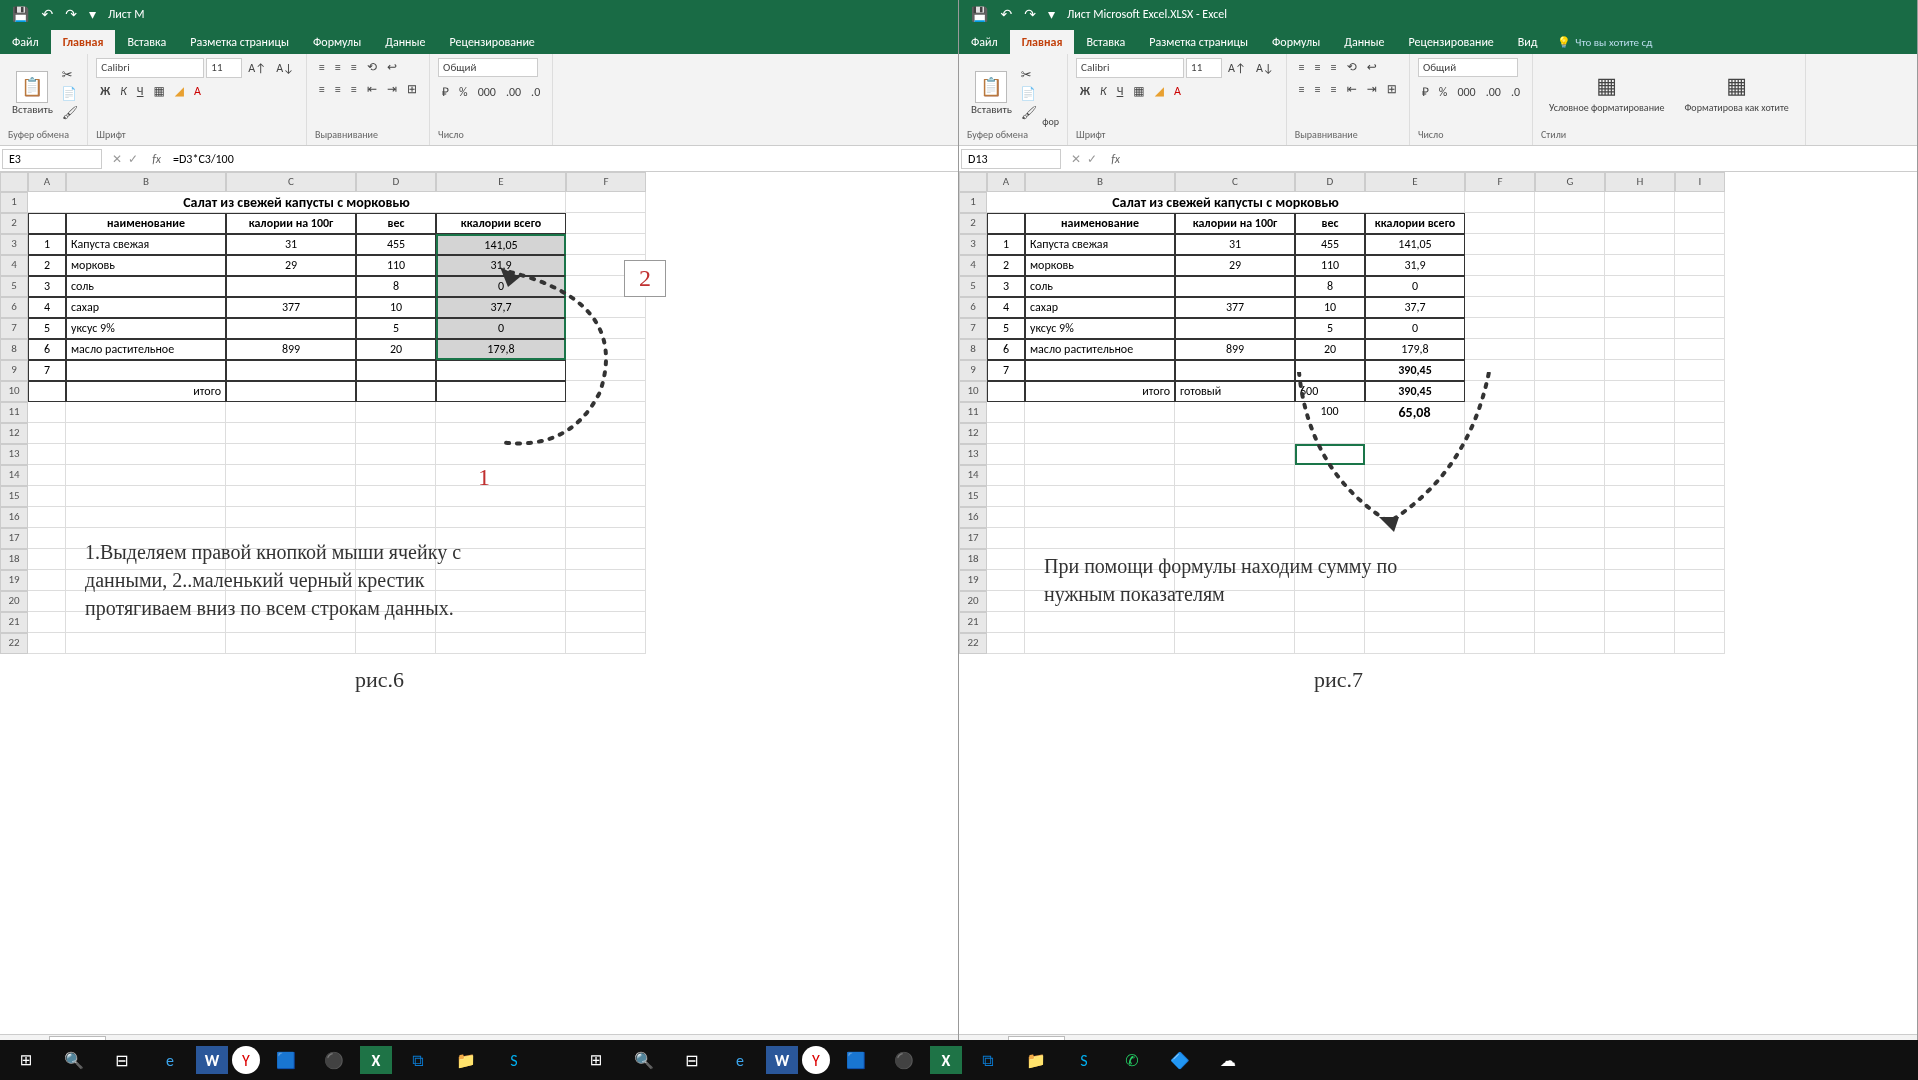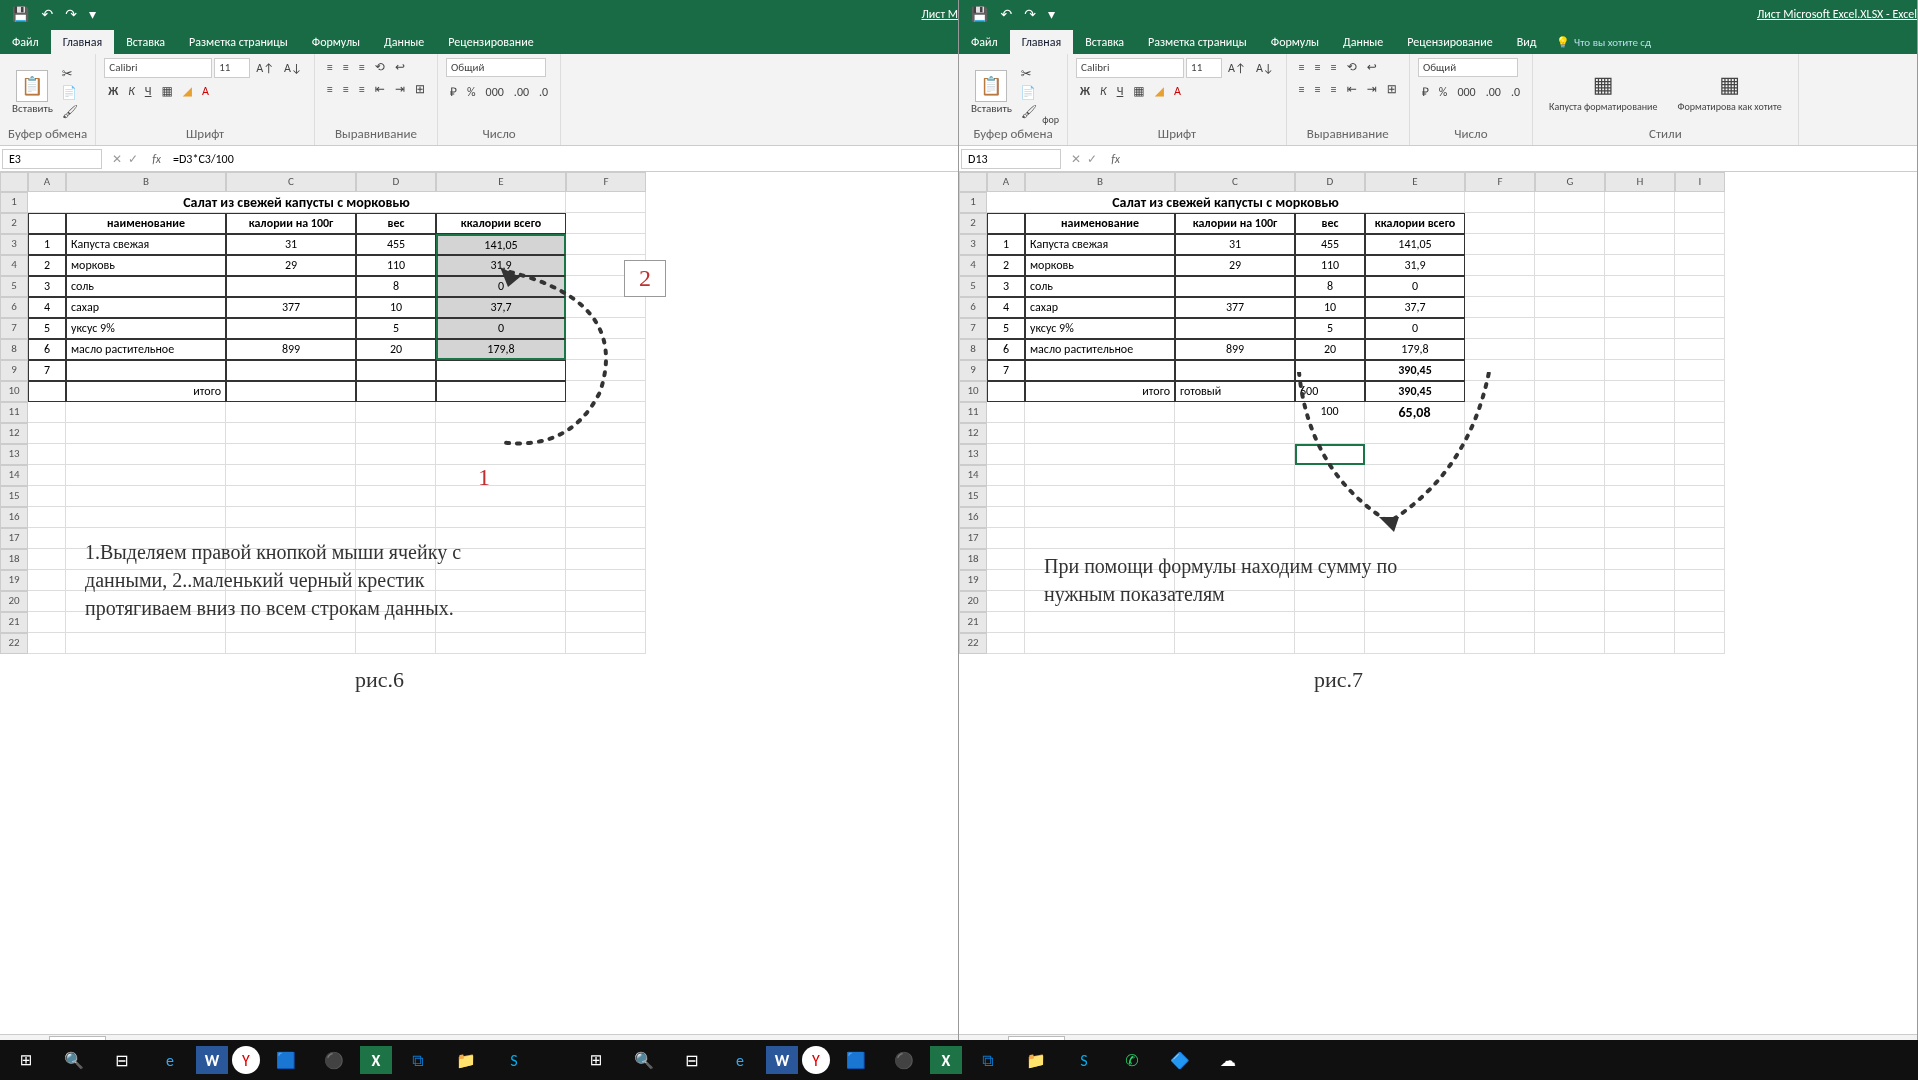--- a/index.html
+++ b/index.html
@@ -2,27 +2,27 @@
 <html><head>
 <meta charset="utf-8">
 <style>
 * { margin: 0; padding: 0; box-sizing: border-box; font-family: 'Segoe UI', Calibri, Arial, sans-serif; }
 body { width: 1918px; height: 1080px; background: #fff; overflow: hidden; position: relative; }
 .container { display: flex; width: 100%; height: 100%; }
 .pane { flex: 1; display: flex; flex-direction: column; border-right: 1px solid #999; position: relative; }
 .titlebar { background: #196b45; height: 28px; display: flex; align-items: center; color: #fff; font-size: 12px; }
 .tb-icons { display: flex; gap: 12px; padding: 0 12px; align-items: center; }
 .tb-icons span { font-size: 14px; cursor: pointer; }
-.tb-title { flex: 1; text-align: right; font-size: 12px; text-decoration: underline; }
+.tb-title { flex: 1; text-align: left; font-size: 12px; }
 .ribbon-tabs { background: #196b45; height: 26px; display: flex; align-items: flex-end; font-size: 12px; }
 .ribbon-tab { padding: 5px 12px; color: #fff; cursor: pointer; }
-.ribbon-tab.active { background: #f3f3f3; color: #0f172a; font-weight: 400; }
+.ribbon-tab.active { background: #f3f3f3; color: #c2410c; font-weight: 700; }
 .ribbon { background: #f3f3f3; height: 92px; border-bottom: 1px solid #ccc; display: flex; font-size: 11px; color: #444; }
 .ribbon-group { border-right: 1px solid #ddd; padding: 4px 8px; display: flex; flex-direction: column; justify-content: space-between; }
-.ribbon-group-label { text-align: center; font-size: 13px; color: #666; }
+.ribbon-group-label { text-align: left; font-size: 10px; color: #666; }
 .ribbon-group-content { display: flex; gap: 4px; align-items: center; flex: 1; }
 .paste-btn { display: flex; flex-direction: column; align-items: center; padding: 4px; cursor: pointer; }
 .paste-icon { width: 32px; height: 32px; background: #fff; border: 1px solid #bbb; display: flex; align-items: center; justify-content: center; font-size: 18px; }
 .small-btns { display: flex; flex-direction: column; gap: 2px; }
 .small-btn { font-size: 13px; cursor: pointer; padding: 1px; }
 .font-row { display: flex; gap: 2px; align-items: center; }
 .font-select { border: 1px solid #ccc; background: #fff; padding: 2px 4px; font-size: 11px; height: 20px; }
 .font-select.name { width: 108px; }
 .font-select.size { width: 36px; }
 .fmt-btn { padding: 2px 4px; cursor: pointer; font-size: 12px; }
@@ -429,21 +429,21 @@
             <span class="fmt-btn">.00</span>
             <span class="fmt-btn">.0</span>
           </div>
         </div>
         <div class="ribbon-group-label">Число</div>
       </div>
       <div class="ribbon-group">
         <div class="ribbon-group-content">
           <div class="big-icon-btn">
             <span class="ic">▦</span>
-            <span>Капуста форматирование</span>
+            <span>Условное форматирование</span>
           </div>
           <div class="big-icon-btn">
             <span class="ic">▦</span>
             <span>Форматирова как хотите</span>
           </div>
         </div>
         <div class="ribbon-group-label">Стили</div>
       </div>
     </div>
     <div class="formula-bar">

